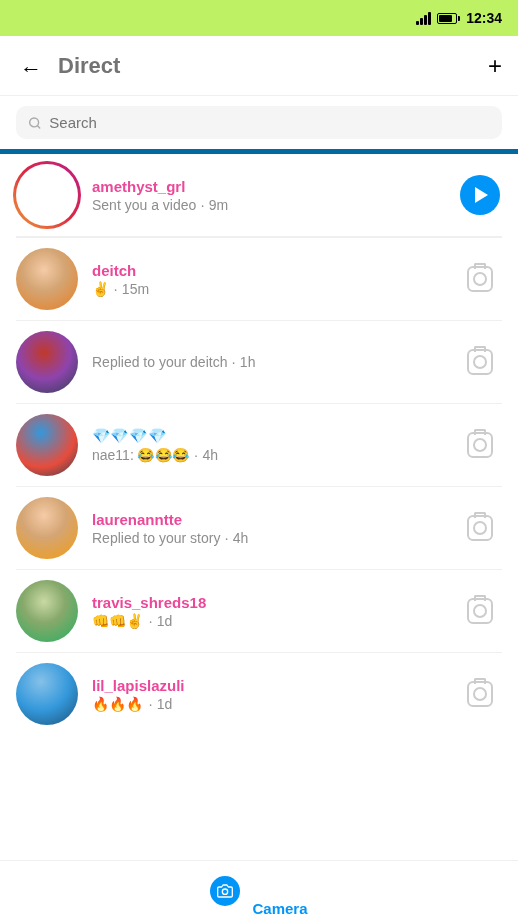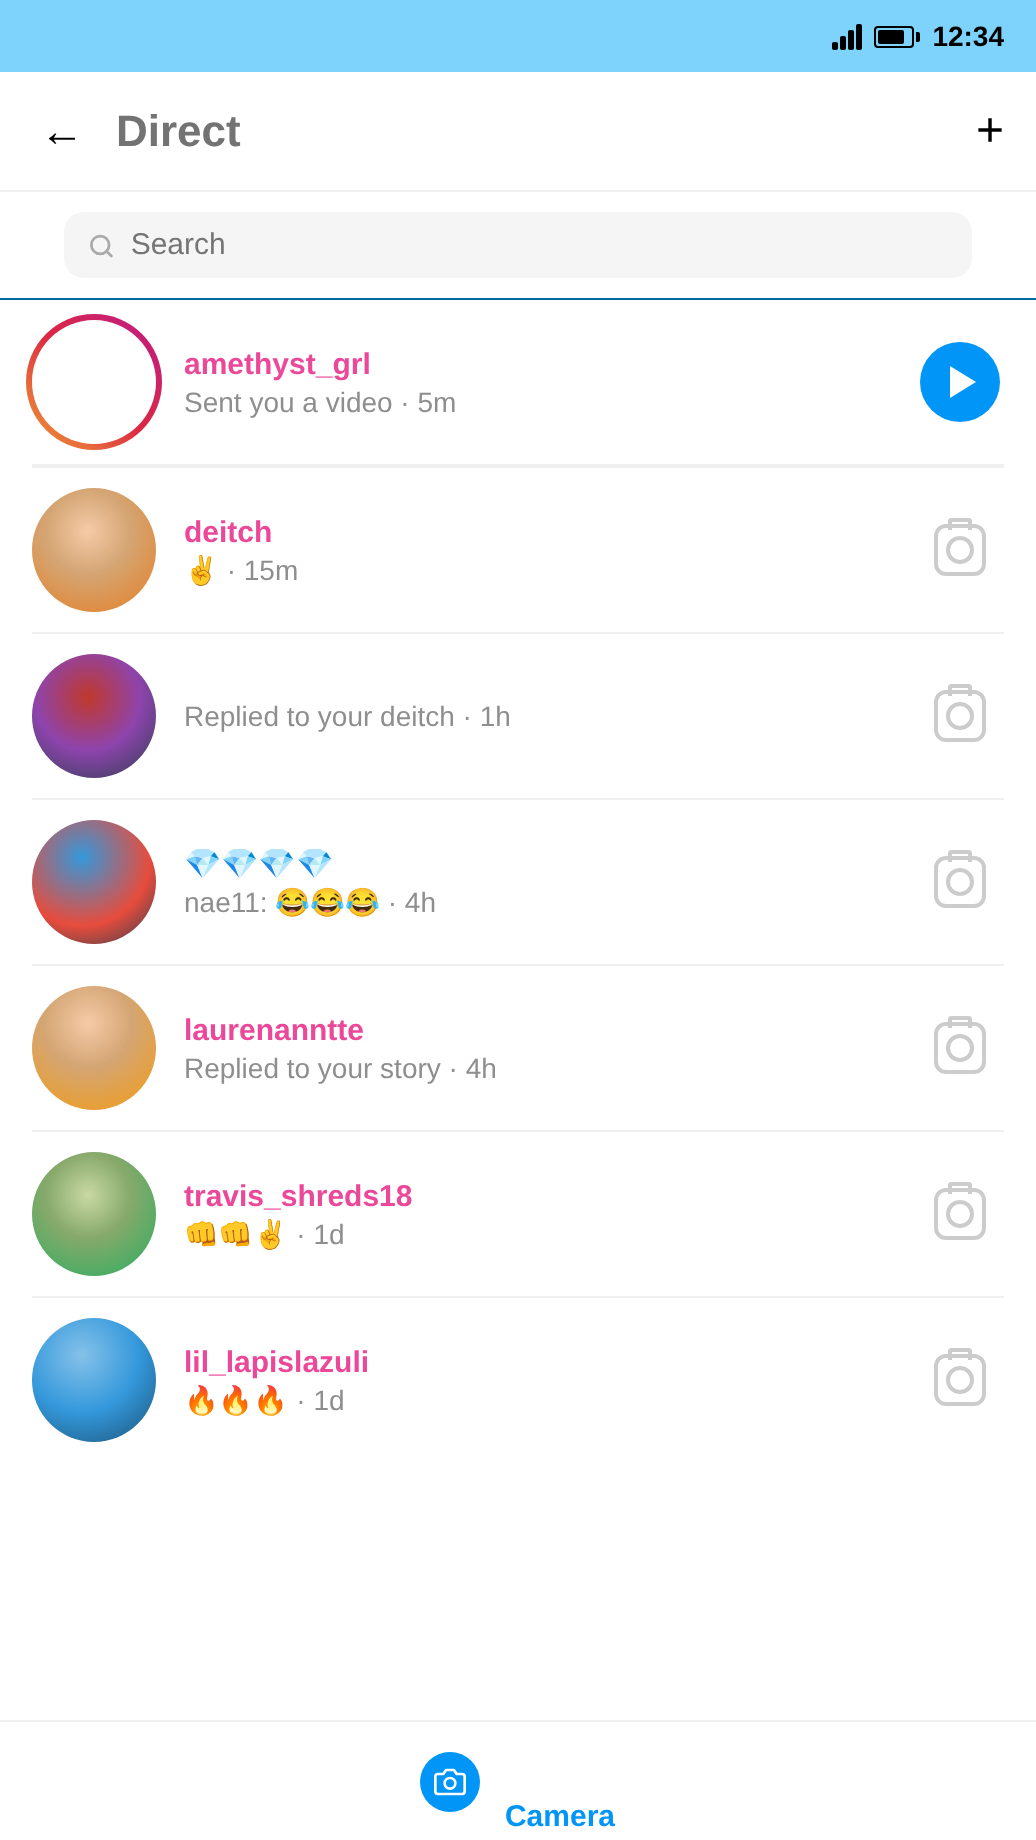--- a/index.html
+++ b/index.html
@@ -9,21 +9,21 @@
       background: #fff;
       font-family: -apple-system, BlinkMacSystemFont, 'Segoe UI', sans-serif;
       position: relative;
       overflow-x: hidden;
     }
 
     
     .status-bar {
       width: 100%;
       height: 36px;
-      background: #7dd3fc;
+      background: #bef264;
       display: flex;
       align-items: center;
       justify-content: flex-end;
       padding: 0 16px;
       gap: 6px;
     }
     .status-icons {
       display: flex;
       align-items: center;
       gap: 6px;
@@ -59,22 +59,22 @@
       margin-left: 12px;
     }
     .header-add {
       font-size: 24px;
       color: #000;
       cursor: pointer;
     }
 
     
     .search-bar {
-      padding: 10px 32px;
-      border-bottom: 1px solid #0369a1;
+      padding: 10px 16px;
+      border-bottom: 5px solid #0369a1;
     }
     .search-input-wrap {
       display: flex;
       align-items: center;
       background: #f5f5f5;
       border-radius: 10px;
       padding: 8px 12px;
       gap: 8px;
     }
     .search-input {
@@ -363,21 +363,21 @@
 </div>
 
 <div class="message-list" id="message-list">
 <div class="message-item">
       <div class="avatar-wrap">
         <div class="avatar-story-ring gradient"></div>
         <div class="avatar-img photo-amethyst"></div>
       </div>
       <div class="message-content">
         <div class="message-username">amethyst_grl</div>
-        <div class="message-preview">Sent you a video · 5m</div>
+        <div class="message-preview">Sent you a video · 9m</div>
       </div>
       <div class="message-action">
         <div class="play-btn">
           <div class="play-triangle"></div>
         </div>
       </div>
     </div>
     <div class="divider"></div>
     <div class="divider"></div>
     <div class="message-item">

